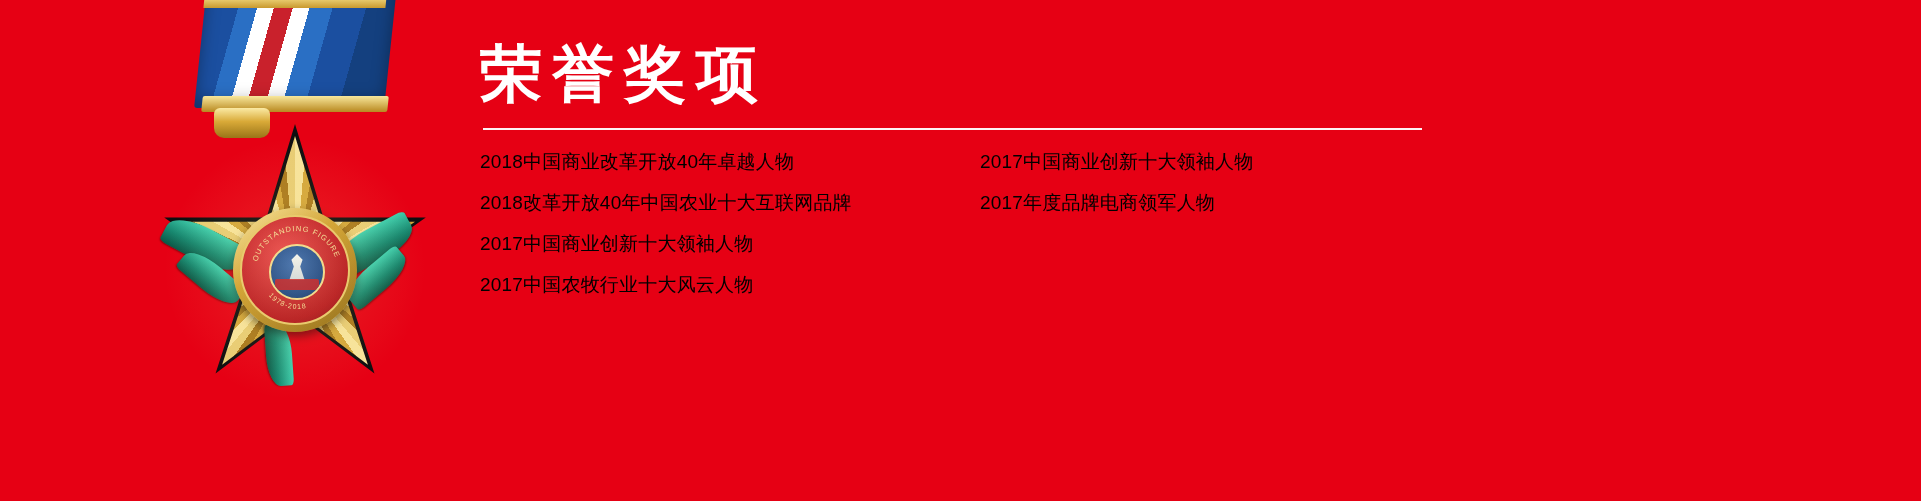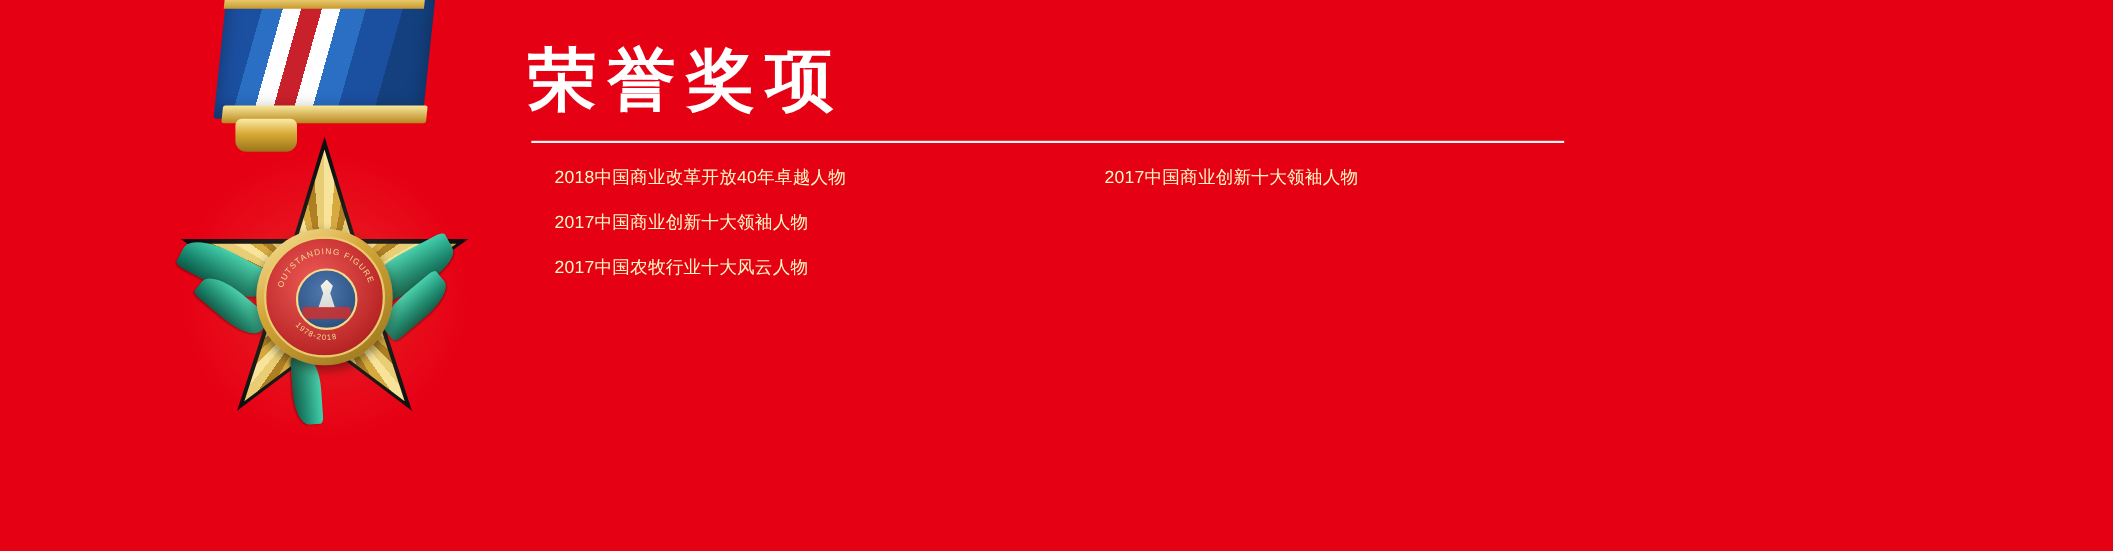--- a/index.html
+++ b/index.html
@@ -209,27 +209,26 @@
     width: 1430px;
     display: flex;
   }
   .award-column {
     display: flex;
     flex-direction: column;
   }
   .award-column.left  { width: 500px; }
   .award-column.right { width: 640px; }
   .award-item {
-    color: #fef9c3;
-    font-size: 16px;
+    color: #000000;
+    font-size: 19px;
     line-height: 41px;
     height: 41px;
     white-space: nowrap;
     letter-spacing: .2px;
-    margin-left: 24px;
   }
 </style>
 </head>
 <body>
 
 <div id="banner">
 
   <div id="medal-art">
     <div class="ribbon-wrap">
       <div class="ribbon-bar"></div>
@@ -275,23 +274,25 @@
   <div id="content">
 
     <div id="page-title">荣誉奖项</div>
 
     <div id="divider"></div>
 
     <div id="awards-columns">
 
       <div class="award-column left">
         <div class="award-item">2018中国商业改革开放40年卓越人物</div>
+        <div class="award-item">2018改革开放40年中国农业十大互联网品牌</div>
         <div class="award-item">2017中国商业创新十大领袖人物</div>
         <div class="award-item">2017中国农牧行业十大风云人物</div>
       </div>
 
       <div class="award-column right">
         <div class="award-item">2017中国商业创新十大领袖人物</div>
+        <div class="award-item">2017年度品牌电商领军人物</div>
       </div>
 
     </div>
   </div>
 </div>
 
 </body></html>

